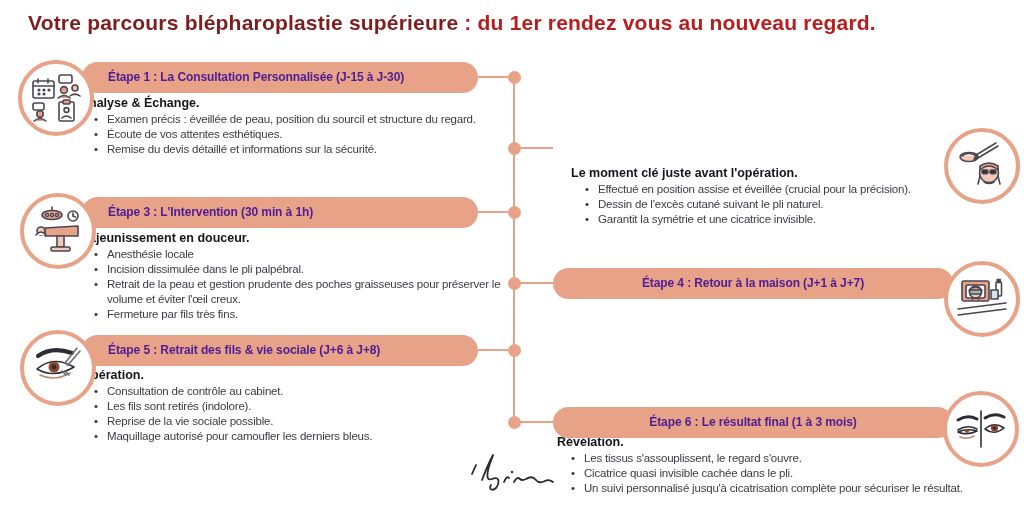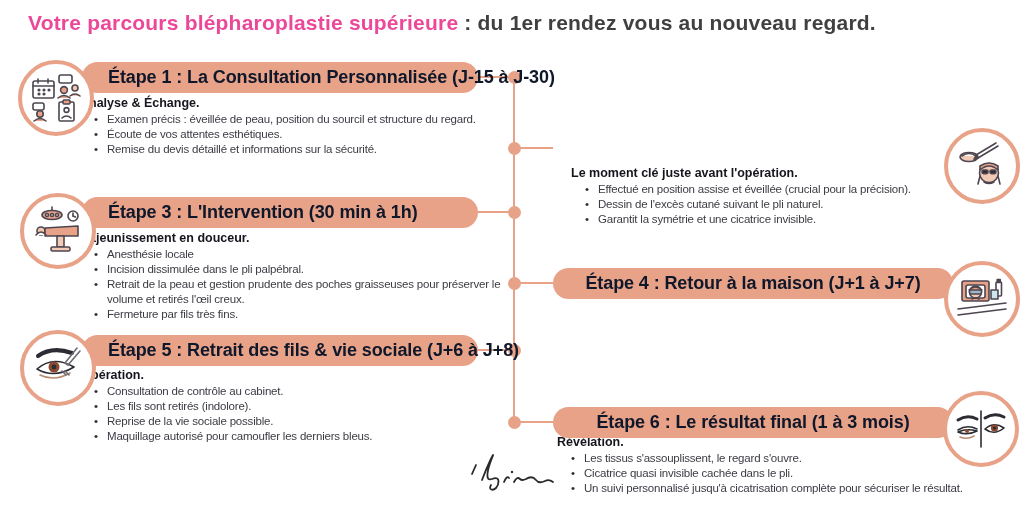--- a/index.html
+++ b/index.html
@@ -5,30 +5,30 @@
   html,body{margin:0;padding:0;background:#ffffff;}
   #canvas{
     position:relative;width:1024px;height:512px;overflow:hidden;background:#ffffff;
     font-family:"Liberation Sans","DejaVu Sans",sans-serif;
   }
   
   .main-title{
     position:absolute;left:28px;top:11px;width:980px;
     font-size:21px;font-weight:bold;letter-spacing:.2px;white-space:nowrap;
   }
-  .title-accent{color:#ec4899;}
-  .title-rest{color:#404040;}
+  .title-accent{color:#7f1d1d;}
+  .title-rest{color:#b91c1c;}
   
   .vline{position:absolute;left:513px;top:78px;width:2px;height:345px;background:#e8a288;}
   .dot{position:absolute;width:13px;height:13px;border-radius:50%;background:#e8a288;}
   .connector{position:absolute;height:2px;background:#e8a288;}
   
   .pill{
     position:absolute;height:31px;background:#e8a288;border-radius:17px;
-    color:#0f172a;font-weight:bold;font-size:18px;line-height:31px;
+    color:#4c1d95;font-weight:bold;font-size:12px;line-height:31px;
     letter-spacing:-.1px;white-space:nowrap;z-index:3;
   }
   .pill.left{left:82px;width:396px;padding-left:26px;box-sizing:border-box;text-align:left;}
   .pill.right{left:553px;width:400px;text-align:center;}
   
   .icon-circle{
     position:absolute;width:68px;height:68px;border:4px solid #e8a288;border-radius:50%;
     background:#ffffff;z-index:5;display:flex;align-items:center;justify-content:center;
     box-sizing:content-box;
   }
@@ -146,21 +146,21 @@
         <rect x="25" y="31" width="7" height="11" fill="#f2c9b4"></rect>
         <rect x="19" y="42" width="19" height="4" rx="1.5" fill="#f2c9b4"></rect>
       </svg>
     </span>
   </div>
   <div class="content" style="left:80px;top:230px;width:430px;">
     <div class="subtitle">Rajeunissement en douceur.</div>
     <ul>
       <li>Anesthésie locale</li>
       <li>Incision dissimulée dans le pli palpébral.</li>
-      <li style="max-width:400px;">Retrait de la peau et gestion prudente des poches graisseuses pour préserver le volume et retirés l'œil creux.</li>
+      <li style="max-width:400px;">Retrait de la peau et gestion prudente des poches graisseuses pour préserver le volume et éviter l'œil creux.</li>
       <li>Fermeture par fils très fins.</li>
     </ul>
   </div>
 
   <div class="pill right" style="top:268px;">Étape 4 : Retour à la maison (J+1 à J+7)</div>
   <div class="icon-circle" style="left:944px;top:261px;">
     <span>
       <svg width="52" height="52" viewBox="0 0 52 52" fill="none" stroke="#4d4650" stroke-width="1.6" stroke-linecap="round" stroke-linejoin="round">
         <rect x="6" y="8" width="27" height="20" rx="2" fill="#e8a288"></rect>
         <rect x="10" y="12" width="19" height="13" rx="2" fill="#fff"></rect>

